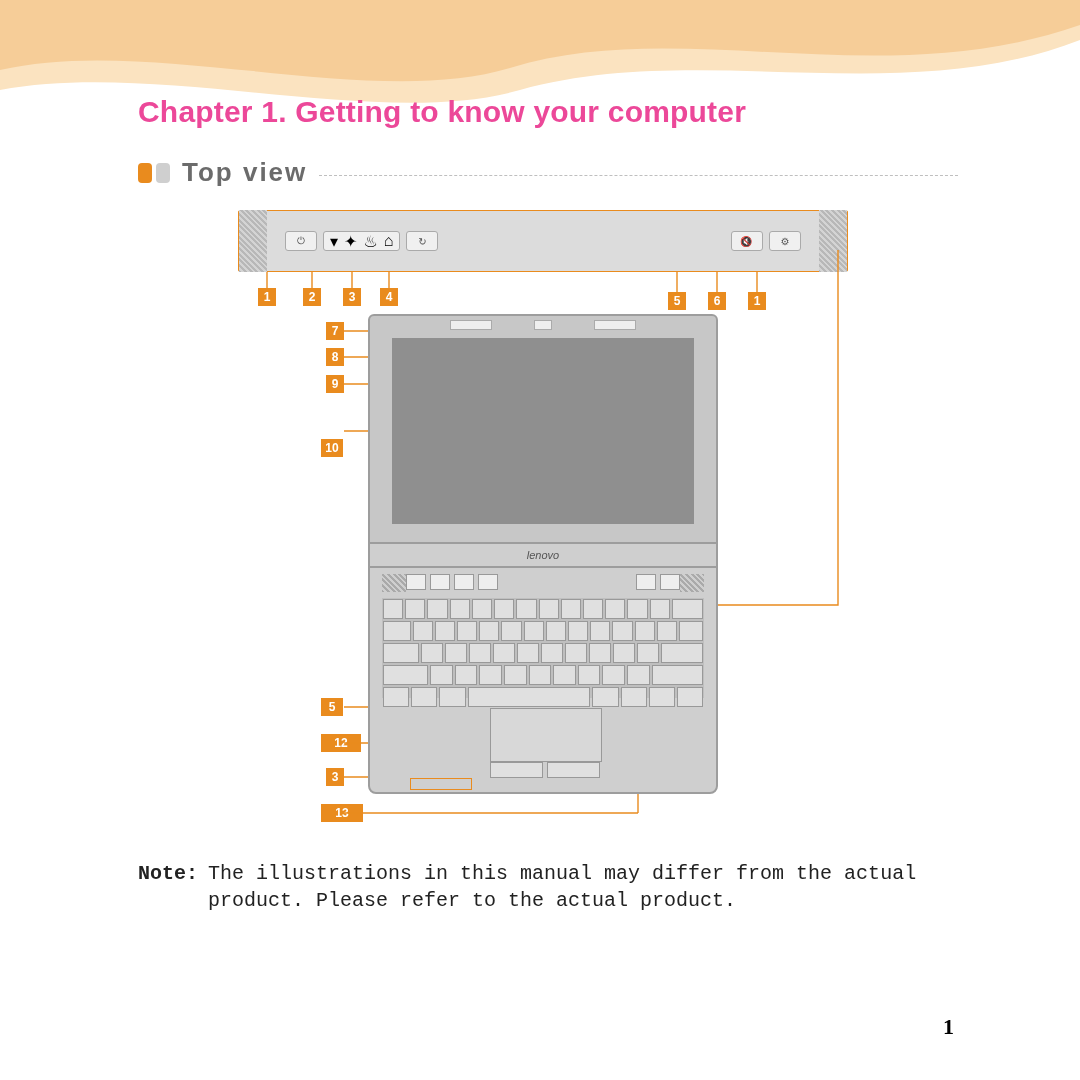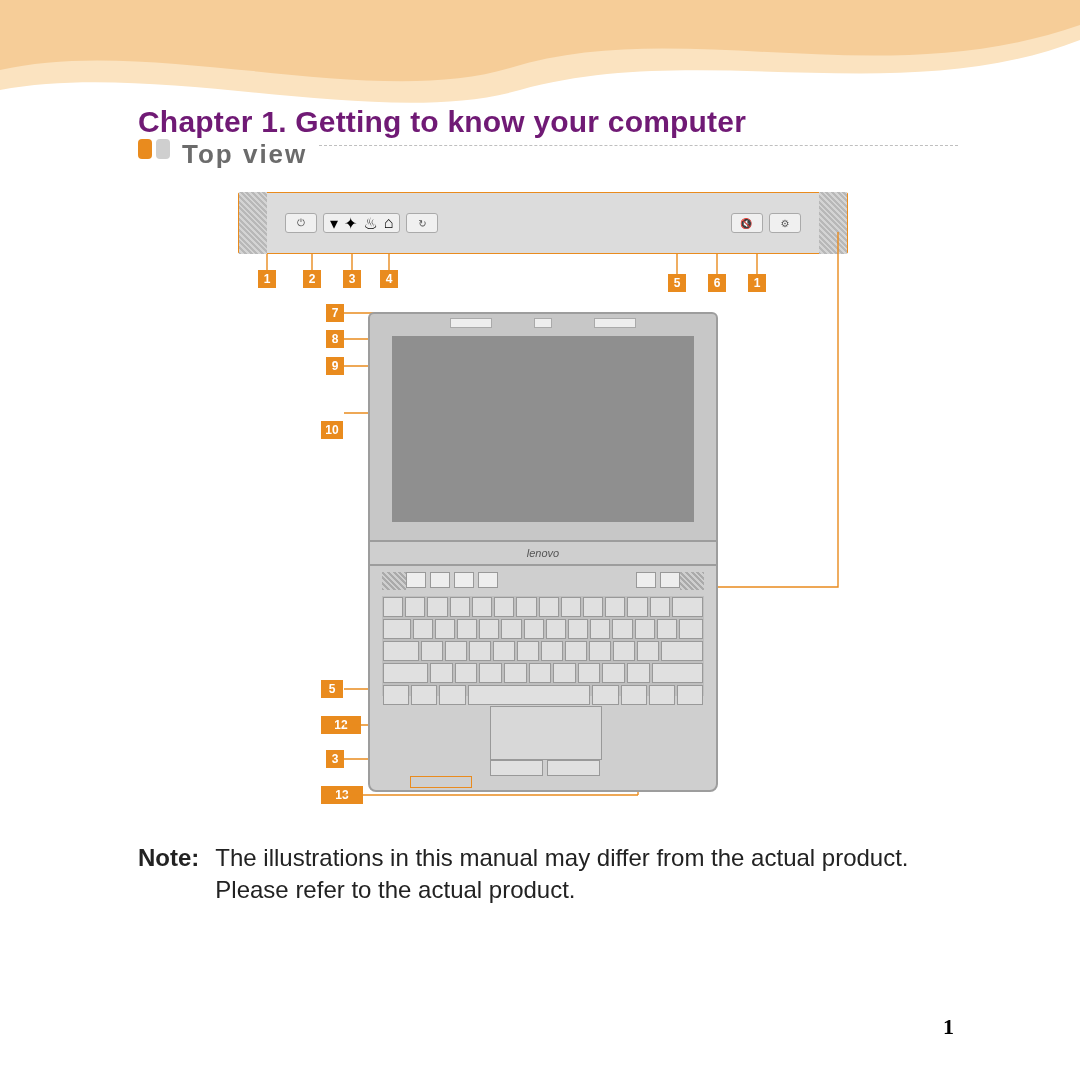--- a/index.html
+++ b/index.html
@@ -17,29 +17,29 @@
     top: 0; left: 0; width: 1080px; height: 200px;
     pointer-events: none;
   }
   .content {
     position: absolute;
     top: 95px;
     left: 138px;
     width: 820px;
   }
   .chapter-title {
-    color: #701a75;
+    color: #ec4899;
     font-size: 30px;
     font-weight: bold;
     letter-spacing: 0.2px;
-    margin-top: 10px;
   }
   .section-row {
     display: flex;
-    align-items: flex-start;
+    align-items: center;
+    margin-top: 28px;
     gap: 12px;
   }
   .blips { display:flex; gap:4px; }
   .blip {
     width: 14px; height: 20px; border-radius: 4px;
   }
   .blip.o { background:#E98B1E; }
   .blip.g { background:#cfcfcf; }
   .section-title {
     color:#6b6b6b; font-size:26px; font-weight:bold; letter-spacing:2px;
@@ -77,21 +77,21 @@
   }
   .c1 { left:120px; top:78px; } .c2 { left:165px; top:78px; }
   .c3 { left:205px; top:78px; } .c4 { left:242px; top:78px; }
   .c5 { left:530px; top:82px; } .c6 { left:570px; top:82px; }
   .c1b{ left:610px; top:82px; }
   .c7 { left:188px; top:112px; } .c8 { left:188px; top:138px; }
   .c9 { left:188px; top:165px; } .c10{ left:183px; top:229px; width:22px; }
   .c11{ left:183px; top:488px; width:22px; } .c12{ left:183px; top:524px; width:40px; }
   .c3b{ left:188px; top:558px; } .c13{ left:183px; top:594px; width:42px; }
   .laptop {
-    position:absolute; left:230px; top:120px; width:284px; height:480px;
+    position:absolute; left:230px; top:104px; width:284px; height:480px;
   }
   .lid { width:350px; height:230px; background:#c7c7c7; border:2px solid #9d9d9d; border-radius:6px 6px 0 0; box-sizing:border-box; position:relative; }
   .screen { position:absolute; left:22px; top:22px; right:22px; bottom:18px; background:#8f8f8f; }
   .mic-bar { position:absolute; top:4px; left:80px; right:80px; height:10px; display:flex; justify-content:space-between; }
   .mic { width:40px; height:8px; background:#eee; border:1px solid #aaa; }
   .cam { width:16px; height:8px; background:#eee; border:1px solid #aaa; }
   .logo-strip { width:350px; height:22px; background:#cfcfcf; display:flex; align-items:center; justify-content:center; font-size:11px; font-style:italic; color:#555; border-left:2px solid #9d9d9d; border-right:2px solid #9d9d9d; box-sizing:border-box; }
   .base { width:350px; height:228px; background:#cfcfcf; border:2px solid #9d9d9d; border-radius:0 0 8px 8px; box-sizing:border-box; position:relative; }
   .fn-row { position:absolute; top:6px; left:12px; right:12px; height:18px; display:flex; justify-content:space-between; }
   .fn-grill { width:24px; height:18px; background:repeating-linear-gradient(45deg,#aaa 0 2px,#cfcfcf 2px 4px); }
@@ -101,23 +101,23 @@
   .krow { display:flex; gap:2px; height:20%; padding:1px; }
   .key { flex:1; background:#e0e0e0; border:1px solid #999; }
   .touchpad { position:absolute; left:120px; top:140px; width:110px; height:52px; background:#d8d8d8; border:1px solid #999; }
   .tp-btns { position:absolute; left:120px; top:194px; width:110px; height:16px; display:flex; gap:4px; }
   .tp-btn { flex:1; background:#e0e0e0; border:1px solid #999; }
   .indicator { position:absolute; left:40px; top:210px; width:60px; height:10px; border:1.5px solid #E98B1E; }
   
   svg.leaders { position:absolute; left:0; top:0; width:820px; height:640px; pointer-events:none; }
   .note-block {
     margin-top: 10px;
-    font-family: Liberation Sans, sans-serif;
-    font-size: 24px; color:#222;
-    display:flex; gap:16px; line-height:1.35;
+    font-family: Liberation Mono, monospace;
+    font-size: 20px; color:#222;
+    display:flex; gap:10px; line-height:1.35;
   }
   .note-label { font-weight:bold; }
   .page-num {
     position:absolute; bottom:40px; right:126px; font-family:"Book Antiqua", Palatino, serif; font-size:22px; font-weight:bold;
   }
 </style>
 </head>
 <body>
 
 <svg class="swoosh" viewBox="0 0 1080 200" preserveAspectRatio="none">

